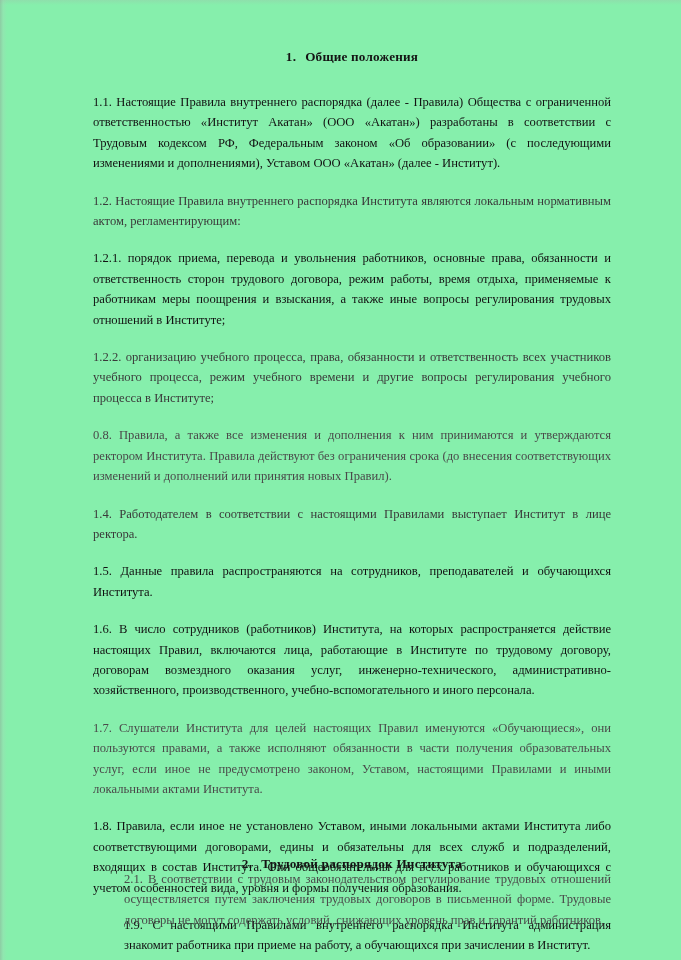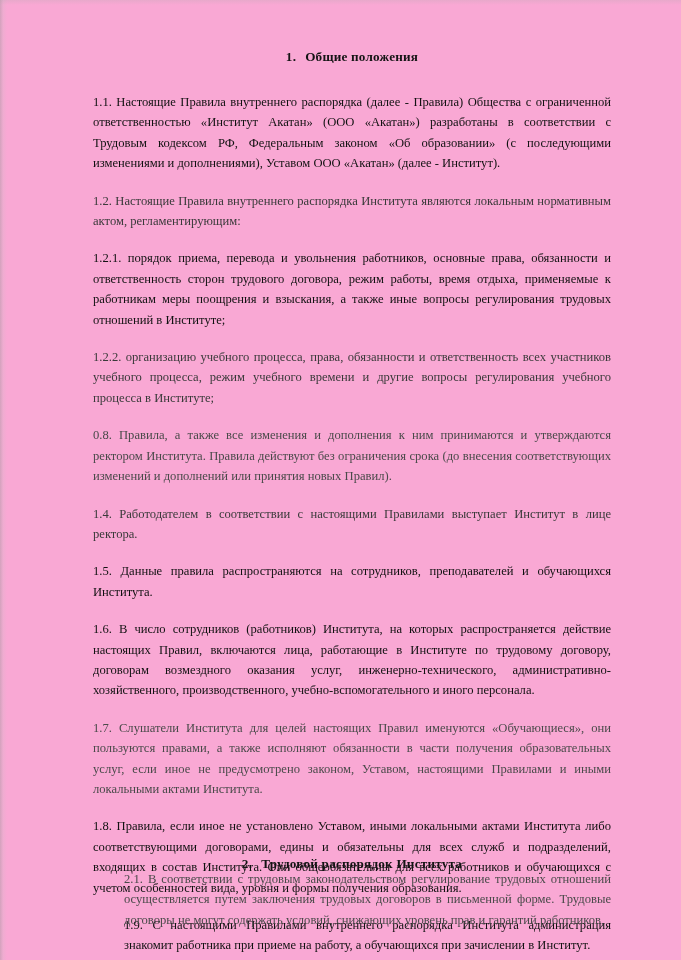--- a/index.html
+++ b/index.html
@@ -9,21 +9,21 @@
     background: #ffffff;
   }
   body {
     font-family: "Liberation Serif", "DejaVu Serif", serif;
   }
 
   .page {
     position: relative;
     width: 681px;
     height: 960px;
-    background: #f9a8d4;
+    background: #86efac;
     overflow: hidden;
     box-sizing: border-box;
   }
 
   
   .scan-edge-left {
     position: absolute;
     top: 0;
     left: 0;
     width: 7px;

